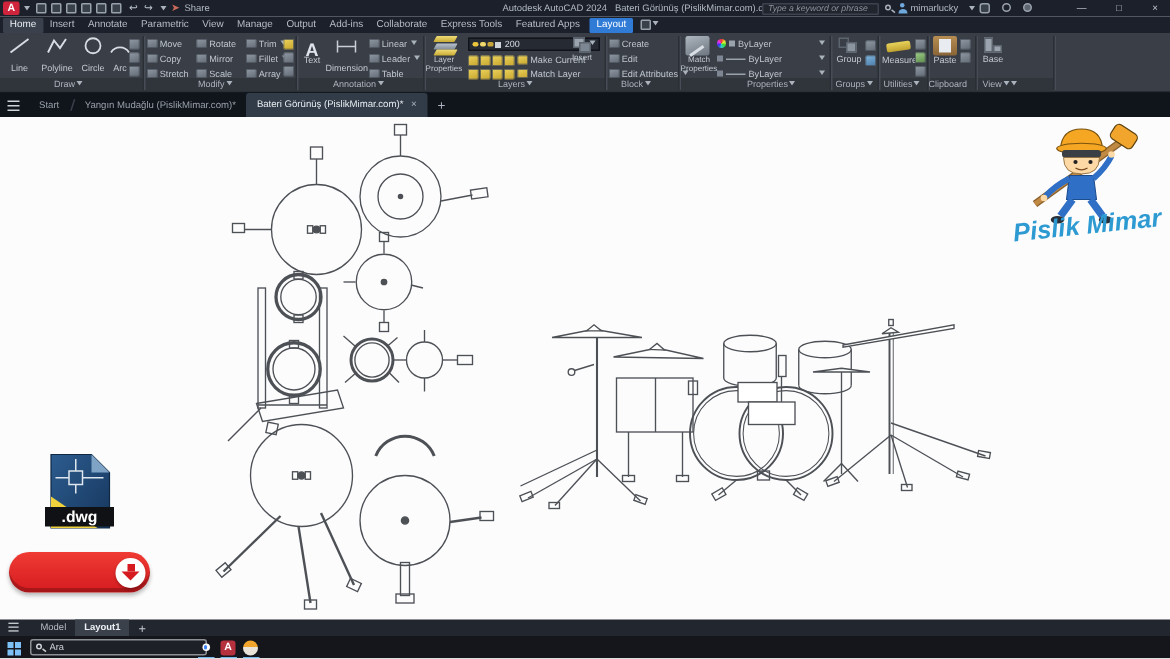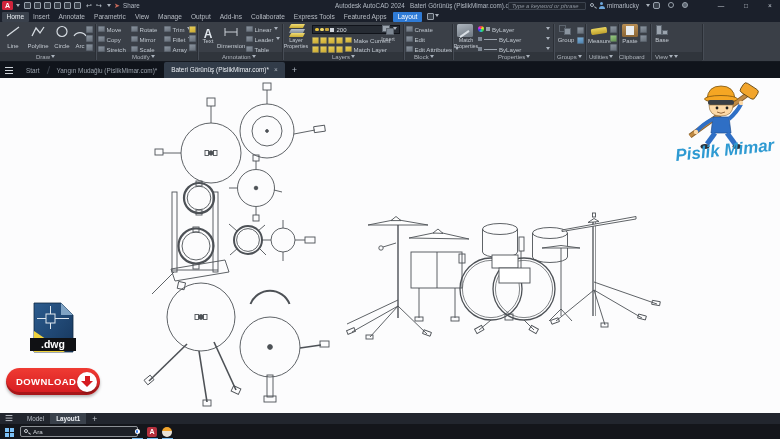--- a/index.html
+++ b/index.html
@@ -586,21 +586,20 @@
       <path d="M37 3 L49 15 L37 15 Z" fill="#7fa3c4"></path>
       <g stroke="#dfe7ee" stroke-width="1" fill="none">
         <rect x="22" y="14" width="9" height="9"></rect>
         <path d="M26.5 6 V14 M26.5 23 V29 M13 18.5 H22 M31 18.5 H45"></path>
       </g>
       <rect x="6" y="38" width="46" height="13" fill="#101114"></rect>
       <text x="29" y="48" font-size="10.5" font-weight="bold" fill="#fff" text-anchor="middle">.dwg</text>
     </svg>
 
     <div class="dlbtn">
-      <span class="txt">DOWNLOAD</span>
       <span class="dlcirc">
           <span class="dlstem"></span>
           <span class="dltri"></span>
         </span>
     </div>
   </div>
 
   <div class="laybar">
     <span class="ham"></span>
     <span class="ltab">Model</span>

